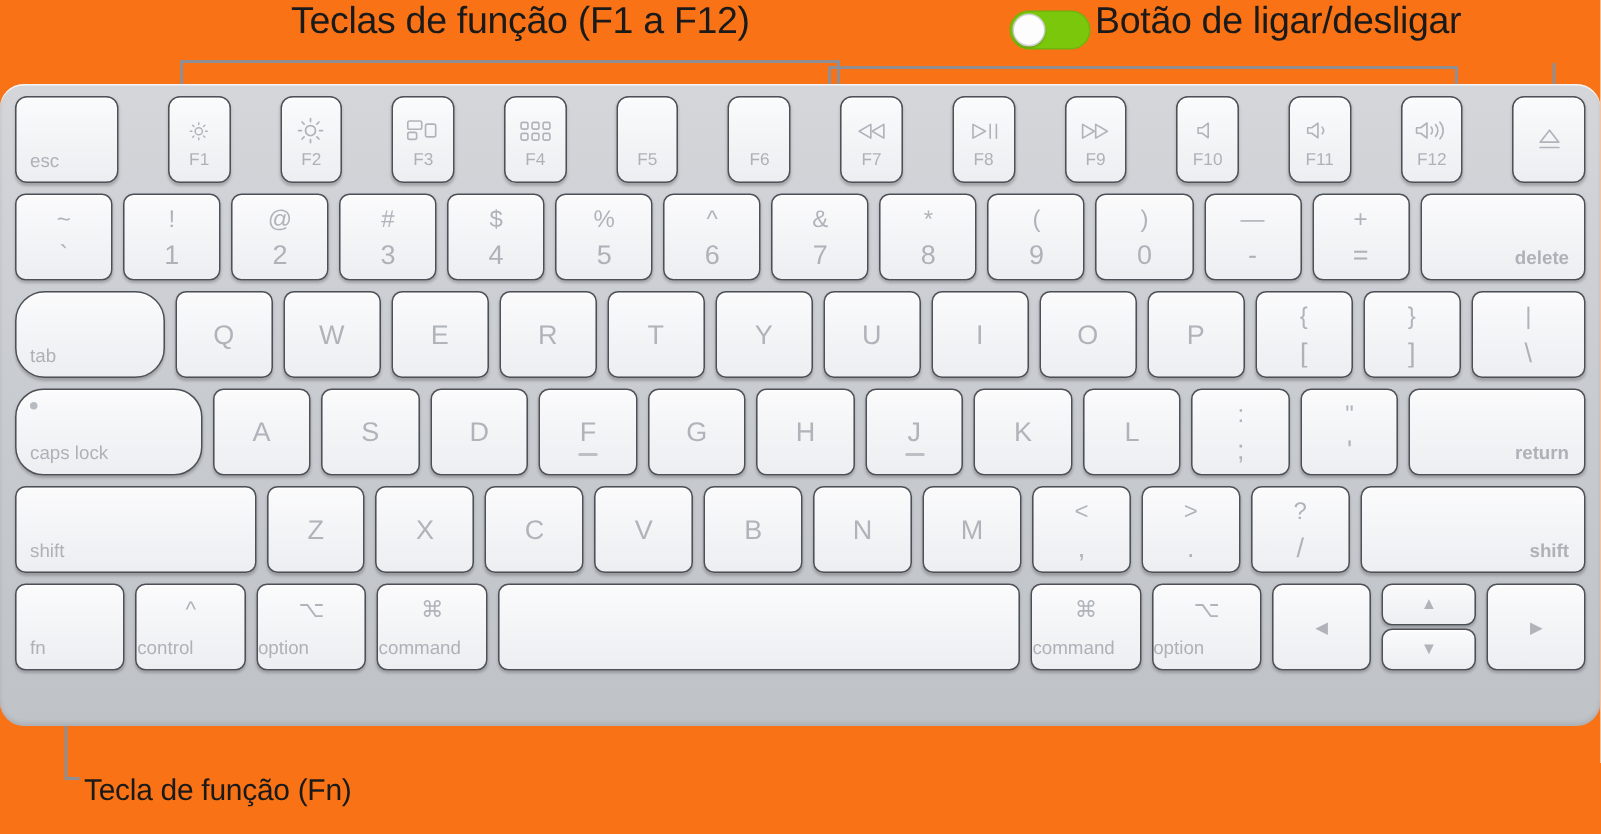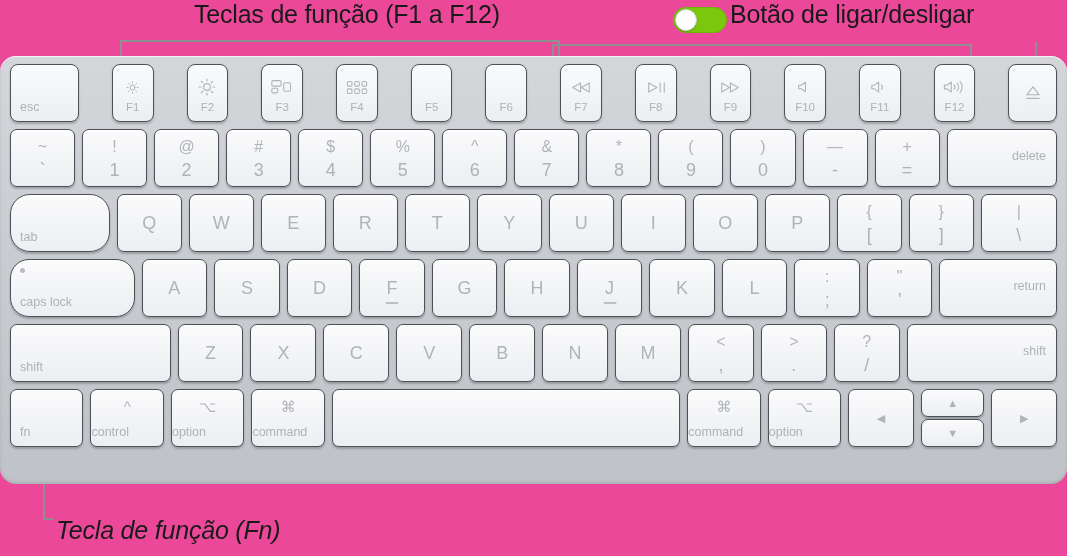--- a/index.html
+++ b/index.html
@@ -6,35 +6,35 @@
   html, body {
     margin: 0; padding: 0;
     background: #ffffff;
     font-family: "Liberation Sans", sans-serif;
   }
   #page {
     position: relative;
     width: 1067px;
     height: 556px;
     overflow: hidden;
-    background: #ec4899;
+    background: #f97316;
   }
 
   
   .callout-text {
     position: absolute;
     color: #1a1a1a;
     font-size: 25px;
     font-family: "Liberation Sans", sans-serif;
     white-space: nowrap;
     letter-spacing: -0.2px;
   }
   #fkeys-label { left: 194px; top: 0px; }
   #power-label { left: 730px; top: 0px; }
-  #fn-label    { left: 56px;  top: 516px; font-size: 25px; font-style: italic; }
+  #fn-label    { left: 56px;  top: 516px; font-size: 20px; }
 
   
   .toggle-switch {
     position: absolute;
     left: 673px; top: 7px;
     width: 54px; height: 26px;
     border-radius: 13px;
     background: #7ac70c;
     border: 1px solid #6fb60b;
   }
@@ -114,22 +114,22 @@
   .k-center {
     position: absolute; inset: 0;
     display: flex; align-items: center; justify-content: center;
     font-size: 17px; color: #b0b4ba;
   }
   .k-word-bl {
     position: absolute; left: 9px; bottom: 7px;
     font-size: 12.5px; color: #aeb2b8;
   }
   .k-word-br {
-    position: absolute; right: 10px; bottom: 23px;
-    font-size: 12.5px; color: #aeb2b8;
+    position: absolute; right: 10px; bottom: 7px;
+    font-size: 12.5px; color: #aeb2b8; font-weight: bold;
   }
   .k-fnicon {
     position: absolute; left: 0; right: 0; top: 12px;
     display: flex; align-items: center; justify-content: center;
     height: 20px;
   }
   .k-fnlabel {
     position: absolute; left: 0; right: 0; bottom: 8px;
     text-align: center;
     font-size: 11.5px; color: #aeb2b8;

